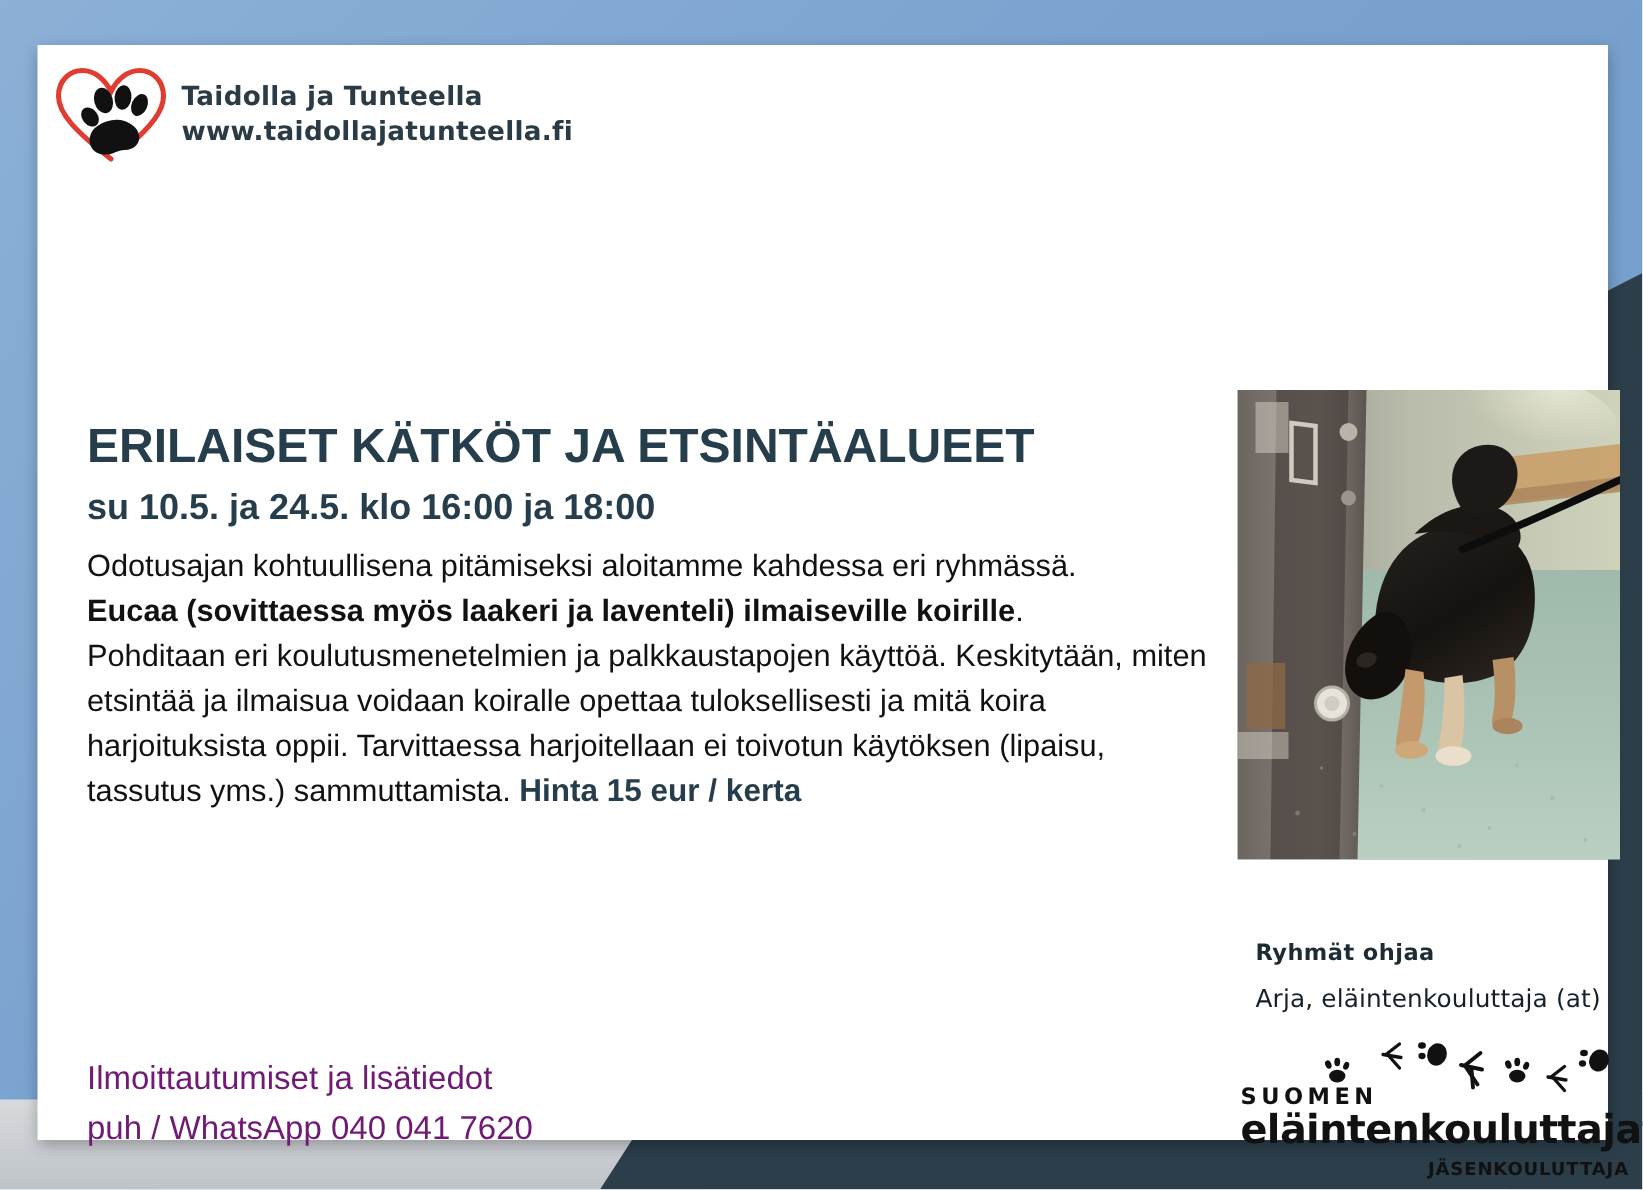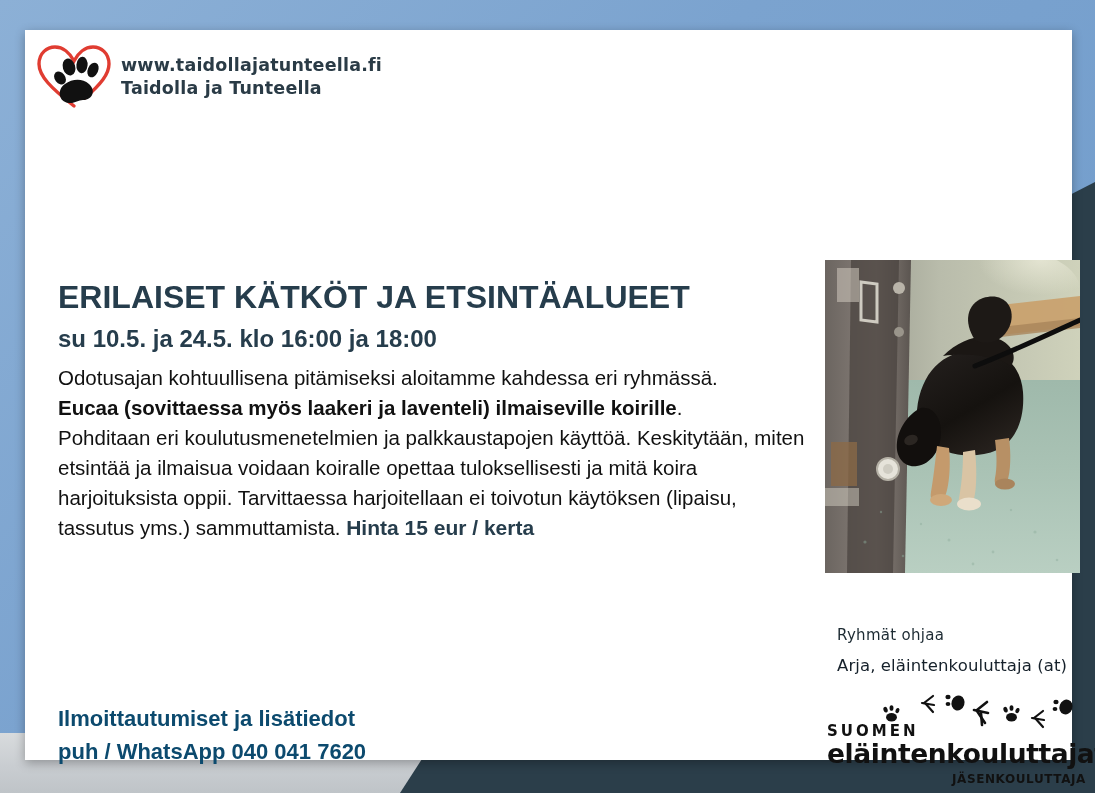--- a/index.html
+++ b/index.html
@@ -69,33 +69,33 @@
     position:absolute;left:33px;top:333px;width:760px;
     font-size:20.5px;color:#111111;line-height:1.46;
   }
   .body-copy p{margin:0 0 0 0;}
   .body-copy .b{font-weight:bold;}
   .price{
     font-weight:bold;color:#263d4c;font-size:21px;
   }
   .contact{
     position:absolute;left:33px;top:672px;width:620px;
-    font-size:22px;font-weight:bold;color:#0c4a6e;line-height:1.52;
+    font-size:22px;font-weight:normal;color:#701a75;line-height:1.52;
   }
   
   .photo{
     position:absolute;left:800px;top:230px;width:255px;height:313px;
     overflow:hidden;background:#9aa79b;
   }
   
   .instr{
     position:absolute;left:812px;top:596px;width:250px;
     font-family:"DejaVu Sans", sans-serif;
   }
-  .instr .r1{font-size:15px;color:#1d2b33;font-weight:400;letter-spacing:.3px;}
+  .instr .r1{font-size:15px;color:#1d2b33;font-weight:700;letter-spacing:.3px;}
   .instr .r2{font-size:16.5px;color:#15202a;margin-top:12px;letter-spacing:.1px;white-space:nowrap;}
   .assoc{position:absolute;left:800px;top:664px;width:265px;}
   .assoc .suomen{
     position:absolute;left:2px;top:28px;
     font-size:15px;font-weight:bold;letter-spacing:3px;color:#111;
     font-family:"DejaVu Sans", sans-serif;
   }
   .assoc .main{
     position:absolute;left:2px;top:44px;
     font-size:26.5px;font-weight:bold;color:#111;letter-spacing:-.4px;
@@ -124,22 +124,22 @@
         <svg width="82" height="70" viewBox="0 0 82 70">
           <path d="M41 64 C 18 46, 6 34, 6 22 C 6 11, 14 5, 22 5 C 30 5, 37 11, 41 19 C 45 11, 52 5, 60 5 C 68 5, 76 11, 76 22 C 76 32, 68 42, 52 56" fill="none" stroke="#e03c31" stroke-width="3.4" stroke-linecap="round"></path>
           <ellipse cx="36" cy="25" rx="6.2" ry="8.6" fill="#111" transform="rotate(-16 36 25)"></ellipse>
           <ellipse cx="49" cy="23" rx="5.6" ry="8.2" fill="#111" transform="rotate(6 49 23)"></ellipse>
           <ellipse cx="60" cy="28" rx="5.2" ry="7.6" fill="#111" transform="rotate(24 60 28)"></ellipse>
           <ellipse cx="27" cy="36" rx="5.2" ry="7" fill="#111" transform="rotate(-38 27 36)"></ellipse>
           <path d="M32 42 C 24 47, 25 60, 36 61 C 42 61.6, 45 58, 50 58 C 60 58, 63 48, 56 42 C 49 36, 39 37, 32 42 Z" fill="#111"></path>
         </svg>
       </div>
       <div class="logo-text">
+        <div>Taidolla ja Tunteella</div>
         <div>www.taidollajatunteella.fi</div>
-        <div>Taidolla ja Tunteella</div>
       </div>
     </div>
 
     <div class="section-head">ERILAISET KÄTKÖT JA ETSINTÄALUEET</div>
     <div class="dates">su 10.5. ja 24.5. klo 16:00 ja 18:00</div>
 
     <div class="body-copy">
       <p>Odotusajan kohtuullisena pitämiseksi aloitamme kahdessa eri ryhmässä.</p>
       <p><span class="b">Eucaa (sovittaessa myös laakeri ja laventeli) ilmaiseville koirille</span><span>.</span></p>
       <p><span>Pohditaan eri koulutusmenetelmien ja palkkaustapojen käyttöä. Keskitytään, miten etsintää ja ilmaisua voidaan koiralle opettaa tuloksellisesti ja mitä koira harjoituksista oppii. Tarvittaessa harjoitellaan ei toivotun käytöksen (lipaisu, tassutus yms.) sammuttamista. </span><span class="price">Hinta 15 eur / kerta</span></p>

